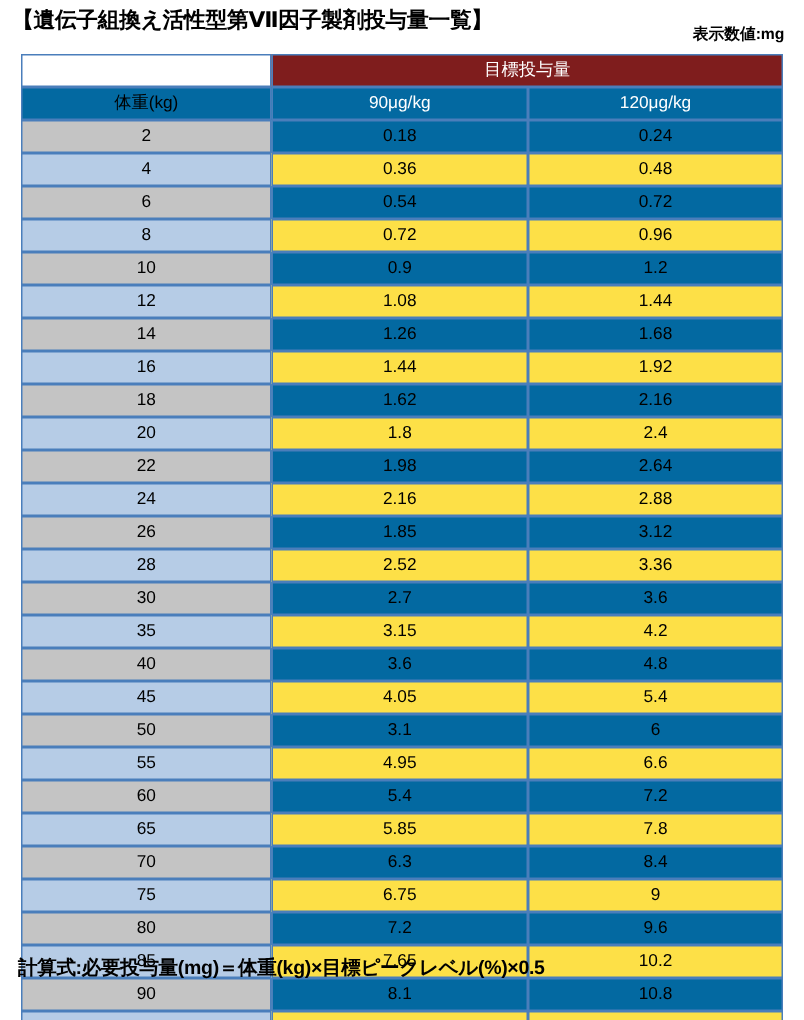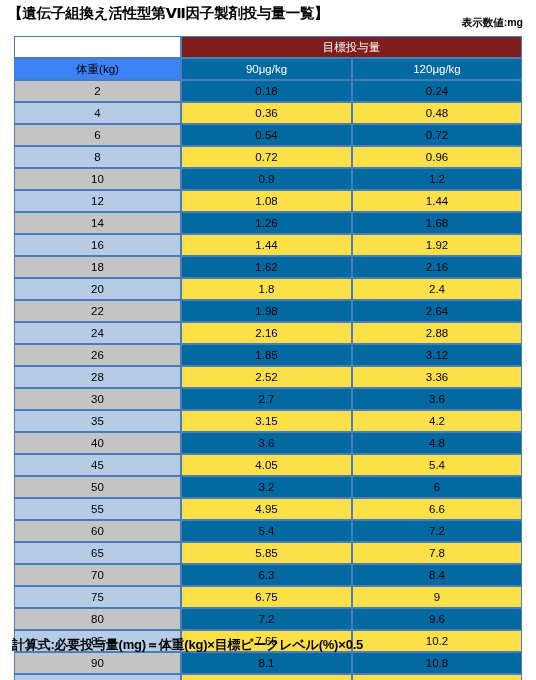--- a/index.html
+++ b/index.html
@@ -77,21 +77,21 @@
     color: #ffffff;
     font-size: 14px;
     font-weight: normal;
     height: 26px;
     line-height: 26px;
     border: 1px solid #4a7ebb;
   }
 
   
   th.weight-header {
-    background: #3b82f6;
+    background: #0369a1;
     color: #000000;
     font-size: 12px;
     font-weight: bold;
     height: 22px;
     line-height: 22px;
   }
 
   
   th.dose-header {
     background: #0369a1;
@@ -239,21 +239,21 @@
           <td class="dose-cell">3.6</td>
           <td class="dose-cell">4.8</td>
         </tr>
         <tr class="row-alt">
           <td class="weight-cell">45</td>
           <td class="dose-cell">4.05</td>
           <td class="dose-cell">5.4</td>
         </tr>
         <tr>
           <td class="weight-cell">50</td>
-          <td class="dose-cell">3.2</td>
+          <td class="dose-cell">3.1</td>
           <td class="dose-cell">6</td>
         </tr>
         <tr class="row-alt">
           <td class="weight-cell">55</td>
           <td class="dose-cell">4.95</td>
           <td class="dose-cell">6.6</td>
         </tr>
         <tr>
           <td class="weight-cell">60</td>
           <td class="dose-cell">5.4</td>

